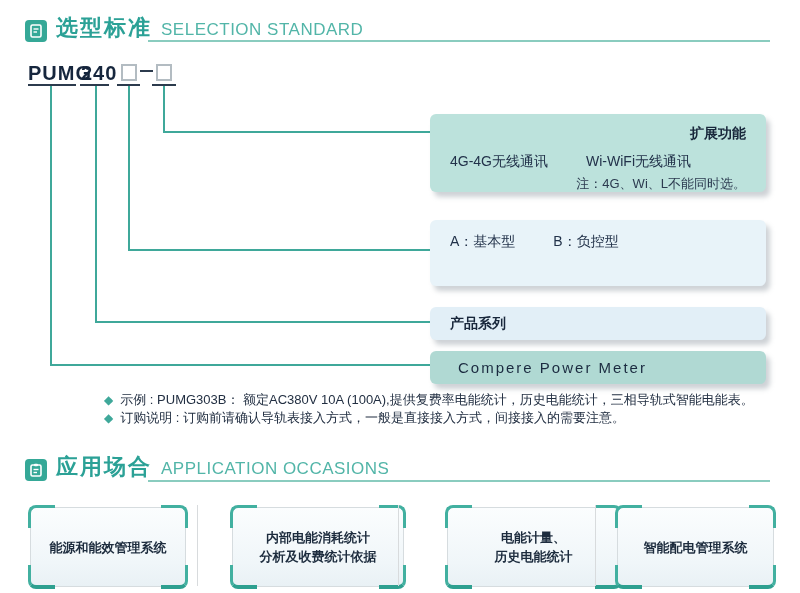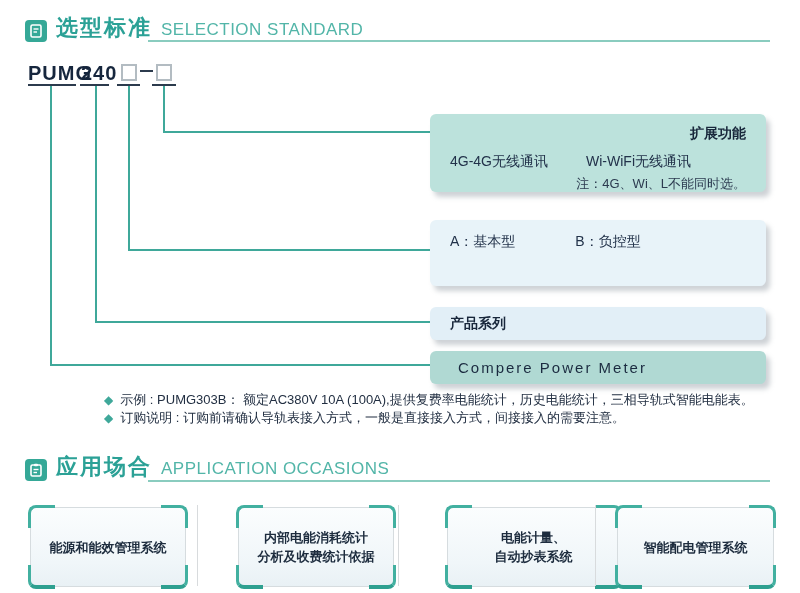--- a/index.html
+++ b/index.html
@@ -90,21 +90,21 @@
   <div class="callout" style="top:114px;height:78px;background:#bce2dc;text-align:right;">
     <div class="co-title" style="margin-top:11px;">扩展功能</div>
     <div class="co-row" style="margin-top:10px;gap:38px;">
       <span>4G-4G无线通讯</span>
       <span>Wi-WiFi无线通讯</span>
     </div>
     <div class="co-note" style="margin-top:4px;">注：4G、Wi、L不能同时选。</div>
   </div>
 
   <div class="callout" style="top:220px;height:66px;background:#e8f3f9;">
-    <div class="co-row" style="margin-top:13px;gap:60px;">
+    <div class="co-row" style="margin-top:13px;gap:38px;">
       <span>A：基本型</span>
       <span>B：负控型</span>
     </div>
   </div>
 
   <div class="callout" style="top:307px;height:33px;background:#e2eff7;display:flex;align-items:center;">
     <div class="co-title">产品系列</div>
   </div>
 
   <div class="callout" style="top:351px;height:33px;background:#b0d9d3;display:flex;align-items:center;padding-left:28px;">
@@ -137,37 +137,37 @@
   <div class="app-card" style="left:30px;width:156px;">
     <span class="bracket b-tl"></span>
     <span class="bracket b-tr"></span>
     <span class="bracket b-bl"></span>
     <span class="bracket b-br"></span>
     <span class="app-line">能源和能效管理系统</span>
     <span class="app-line"></span>
   </div>
   <span class="divider" style="left:197px;"></span>
 
-  <div class="app-card" style="left:238px;width:156px;">
+  <div class="app-card" style="left:232px;width:172px;">
     <span class="bracket b-tl"></span>
     <span class="bracket b-tr"></span>
     <span class="bracket b-bl"></span>
     <span class="bracket b-br"></span>
     <span class="app-line">内部电能消耗统计</span>
     <span class="app-line">分析及收费统计依据</span>
   </div>
   <span class="divider" style="left:398px;"></span>
 
   <div class="app-card" style="left:420px;width:173px;margin-left:27px;">
     <span class="bracket b-tl"></span>
     <span class="bracket b-tr"></span>
     <span class="bracket b-bl"></span>
     <span class="bracket b-br"></span>
     <span class="app-line">电能计量、</span>
-    <span class="app-line">自动抄表系统</span>
+    <span class="app-line">历史电能统计</span>
   </div>
   <span class="divider" style="left:595px;"></span>
 
   <div class="app-card" style="left:617px;width:157px;">
     <span class="bracket b-tl"></span>
     <span class="bracket b-tr"></span>
     <span class="bracket b-bl"></span>
     <span class="bracket b-br"></span>
     <span class="app-line">智能配电管理系统</span>
     <span class="app-line"></span>

